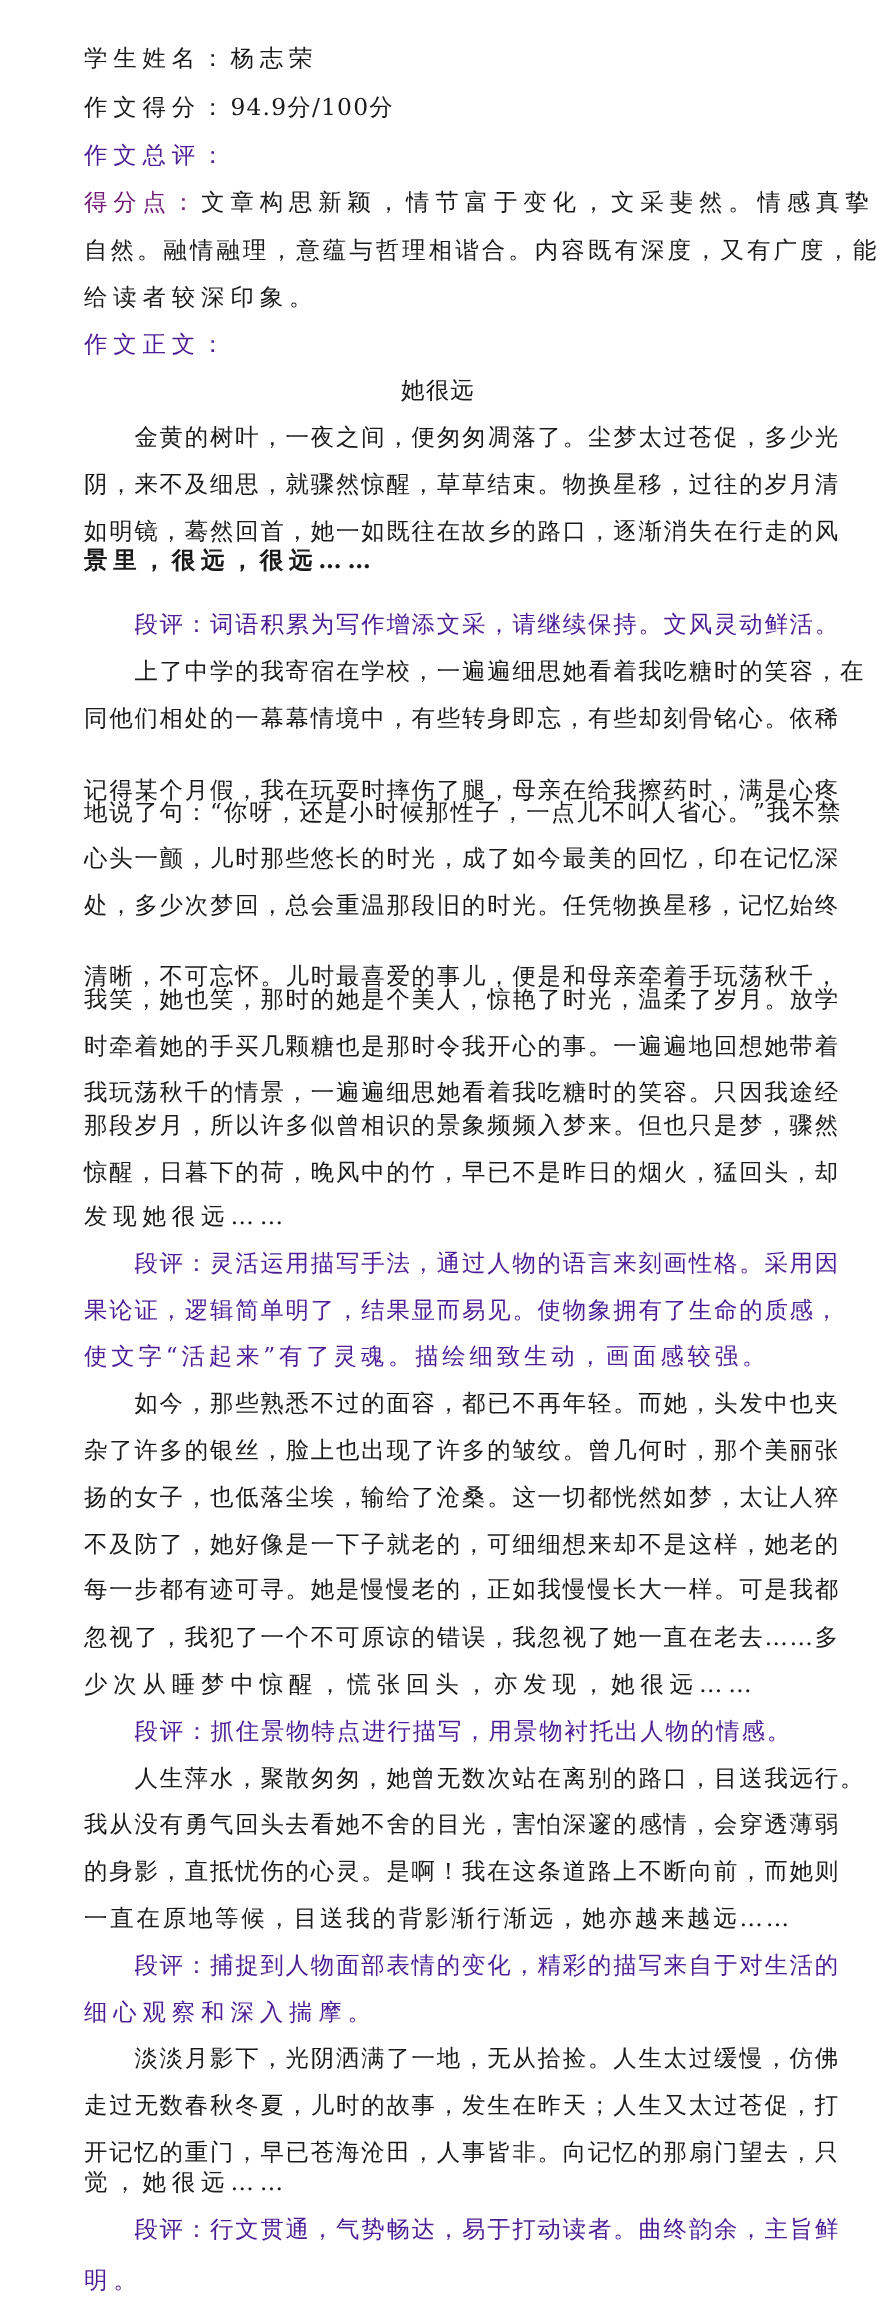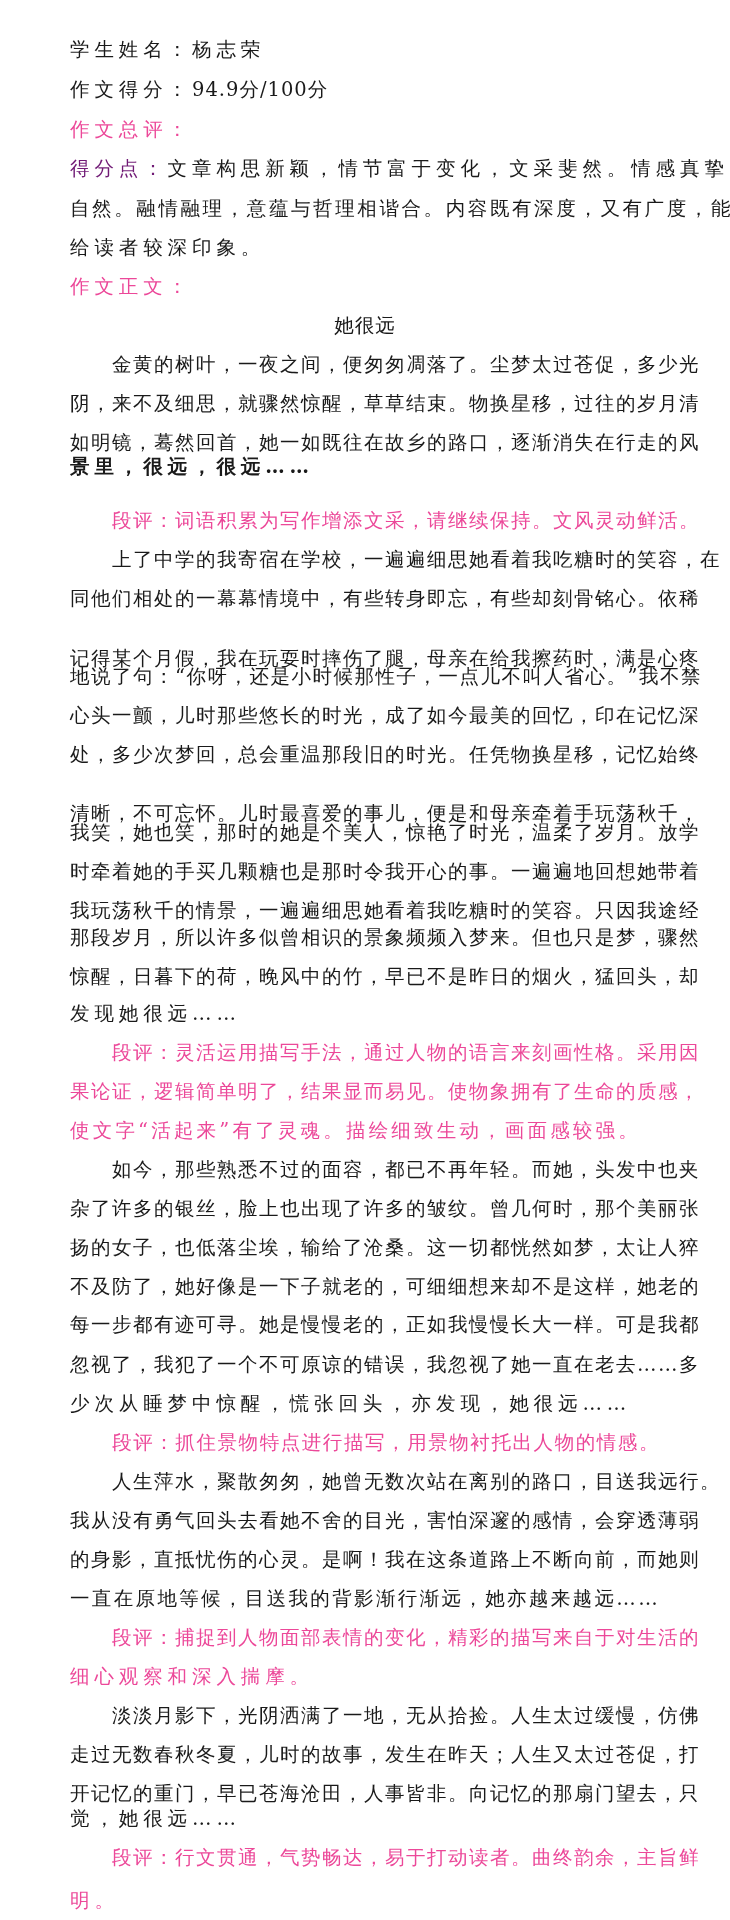--- a/index.html
+++ b/index.html
@@ -23,21 +23,21 @@
   }
   .line {
     position: absolute;
     left: 0;
     white-space: nowrap;
     font-size: 19.5px;
     line-height: 26px;
     height: 26px;
     letter-spacing: 4.9px;
   }
-  .red { color: #ec4899; }
+  .red { color: #4c1d95; }
   .black { color: #1a1a1a; }
   .center {
     left: 0;
     width: 590px;
     text-align: center;
     letter-spacing: 1px;
   }
   .lbl { color: #701a75; }
 </style>
 </head>

